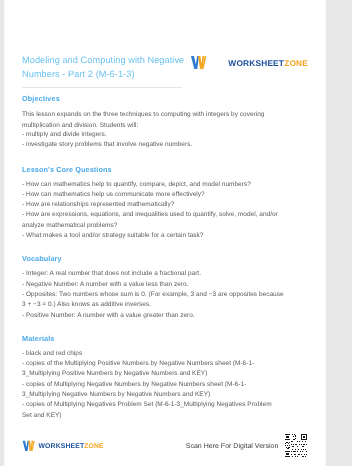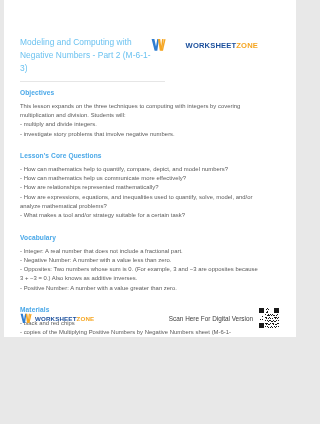--- a/index.html
+++ b/index.html
@@ -9,25 +9,25 @@
   }
   body {
     width: 300px;
     height: 424px;
     overflow: hidden;
     font-family: "Liberation Sans", sans-serif;
   }
   .page {
     position: relative;
     width: 292px;
-    height: 337px;
+    height: 424px;
     margin: 0 auto;
     background: #ffffff;
     box-sizing: border-box;
-    padding: 4px 16px;
+    padding: 16px 16px;
     overflow: hidden;
   }
 
   
   .header {
     display: flex;
     align-items: flex-start;
     justify-content: space-between;
     padding-top: 32px;
   }
@@ -38,21 +38,21 @@
     font-weight: 400;
     letter-spacing: 0.05px;
     max-width: 150px;
     margin: 0;
   }
   .logo {
     display: flex;
     align-items: center;
     gap: 20px;
     margin-top: 2px;
-    margin-right: 22px;
+    margin-right: 0;
     flex-shrink: 0;
   }
   .logo-mark {
     position: relative;
     width: 15px;
     height: 14px;
     flex-shrink: 0;
   }
   .logo-mark svg { display: block; }
   .logo-text {

